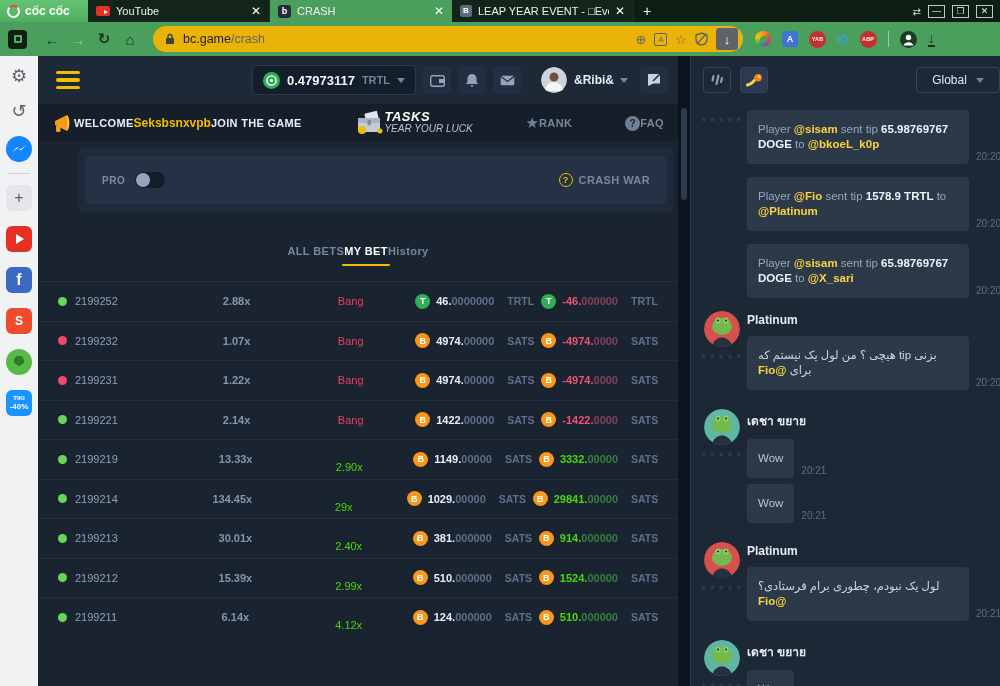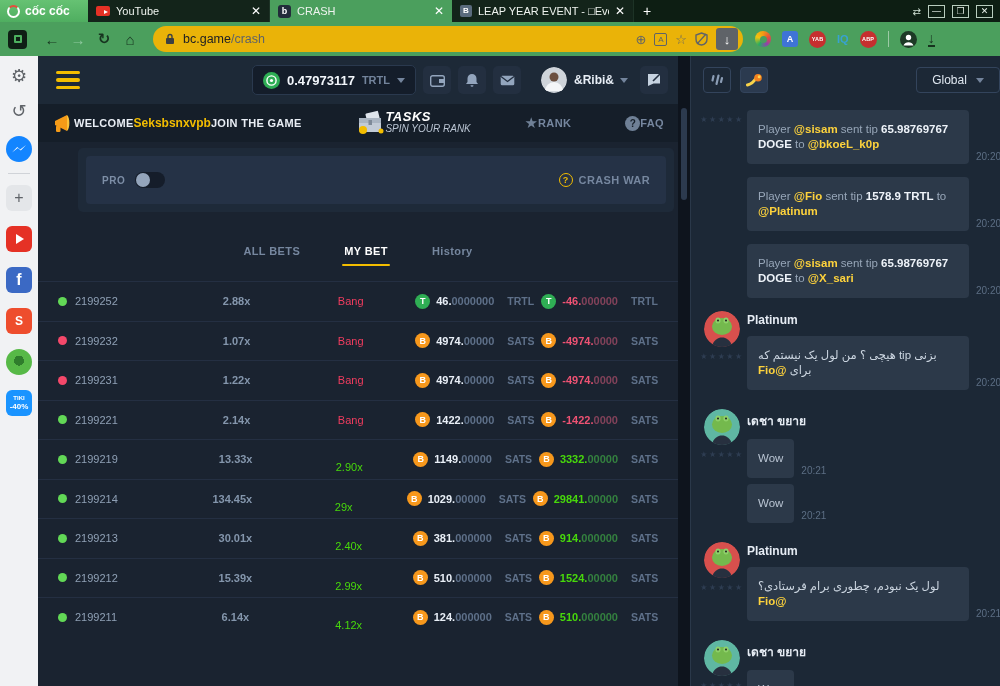--- a/index.html
+++ b/index.html
@@ -91,21 +91,21 @@
   .s-content{flex:1;background:#1a2330;overflow:hidden;}
   .game-card{margin:6px 4px 0 40px;height:64px;background:#1e2a39;border-radius:5px;padding:8px;}
   .pro-row{height:48px;background:#253246;border-radius:4px;display:flex;align-items:center;padding:0 16px;}
   .pro-lbl{color:#7d8ea6;font-size:10px;font-weight:bold;letter-spacing:.5px;}
   .toggle{width:30px;height:16px;background:#151d2a;border-radius:8px;position:relative;margin-left:10px;}
   .toggle i{position:absolute;left:1px;top:1px;width:14px;height:14px;background:#94a5bb;border-radius:50%;}
   .cw{margin-left:auto;display:flex;align-items:center;gap:6px;}
   .cw-q{width:14px;height:14px;border-radius:50%;border:1.5px solid #f3bd00;color:#f3bd00;font-size:9px;font-weight:bold;display:flex;align-items:center;justify-content:center;}
   .cw-lbl{color:#76879f;font-weight:bold;font-size:11px;letter-spacing:.4px;}
 
-  .bet-tabs{display:flex;justify-content:center;gap:44px;margin-top:22px;height:34px;align-items:center;font-size:11px;font-weight:bold;color:#76879f;letter-spacing:.4px;}
+  .bet-tabs{display:flex;justify-content:center;margin-top:22px;height:34px;align-items:center;font-size:11px;font-weight:bold;color:#76879f;letter-spacing:.4px;}
   .btab{position:relative;cursor:default;}
   .btab.active{color:#fff;}
   .btab.active::after{content:"";position:absolute;left:50%;transform:translateX(-50%);bottom:-9px;width:48px;height:2.5px;background:#f3bd00;border-radius:1px;}
 
   .bt-head{display:flex;padding:0 13px 0 20px;margin-top:28px;height:22px;align-items:center;font-size:10px;font-weight:bold;color:#57697f;letter-spacing:.4px;}
   .co-id{width:130px;}
   .co-res{width:100px;text-align:center;}
   .co-pay{width:130px;text-align:center;}
   .co-amt{width:127px;text-align:right;}
   .co-pro{flex:1;text-align:right;}
@@ -328,21 +328,21 @@
             <svg width="30" height="26">
                 <rect x="11" y="2" width="13" height="8" rx="1" fill="#dfe5ec" transform="rotate(-14 18 6)"></rect>
                 <rect x="4" y="8" width="22" height="14" rx="2" fill="#c2cbd6"></rect>
                 <rect x="4" y="8" width="22" height="5" fill="#aab5c2"></rect>
                 <circle cx="8" cy="20" r="4" fill="#f3bd00"></circle>
                 <circle cx="26" cy="21" r="2.5" fill="#f3bd00"></circle>
                 <rect x="13.5" y="10" width="3.5" height="5" fill="#7e8a98"></rect>
               </svg>
             <span class="tasks-txt">
               <span class="tasks-t">TASKS</span>
-              <span class="tasks-s">SPIN YOUR RANK</span>
+              <span class="tasks-s">YEAR YOUR LUCK</span>
             </span>
           </div>
           <div class="bn-g">
             <span class="bn-star">★</span>
             <span class="bn-lbl">RANK</span>
           </div>
           <div class="bn-g">
             <span class="bn-q">?</span>
             <span class="bn-lbl">FAQ</span>
           </div>

